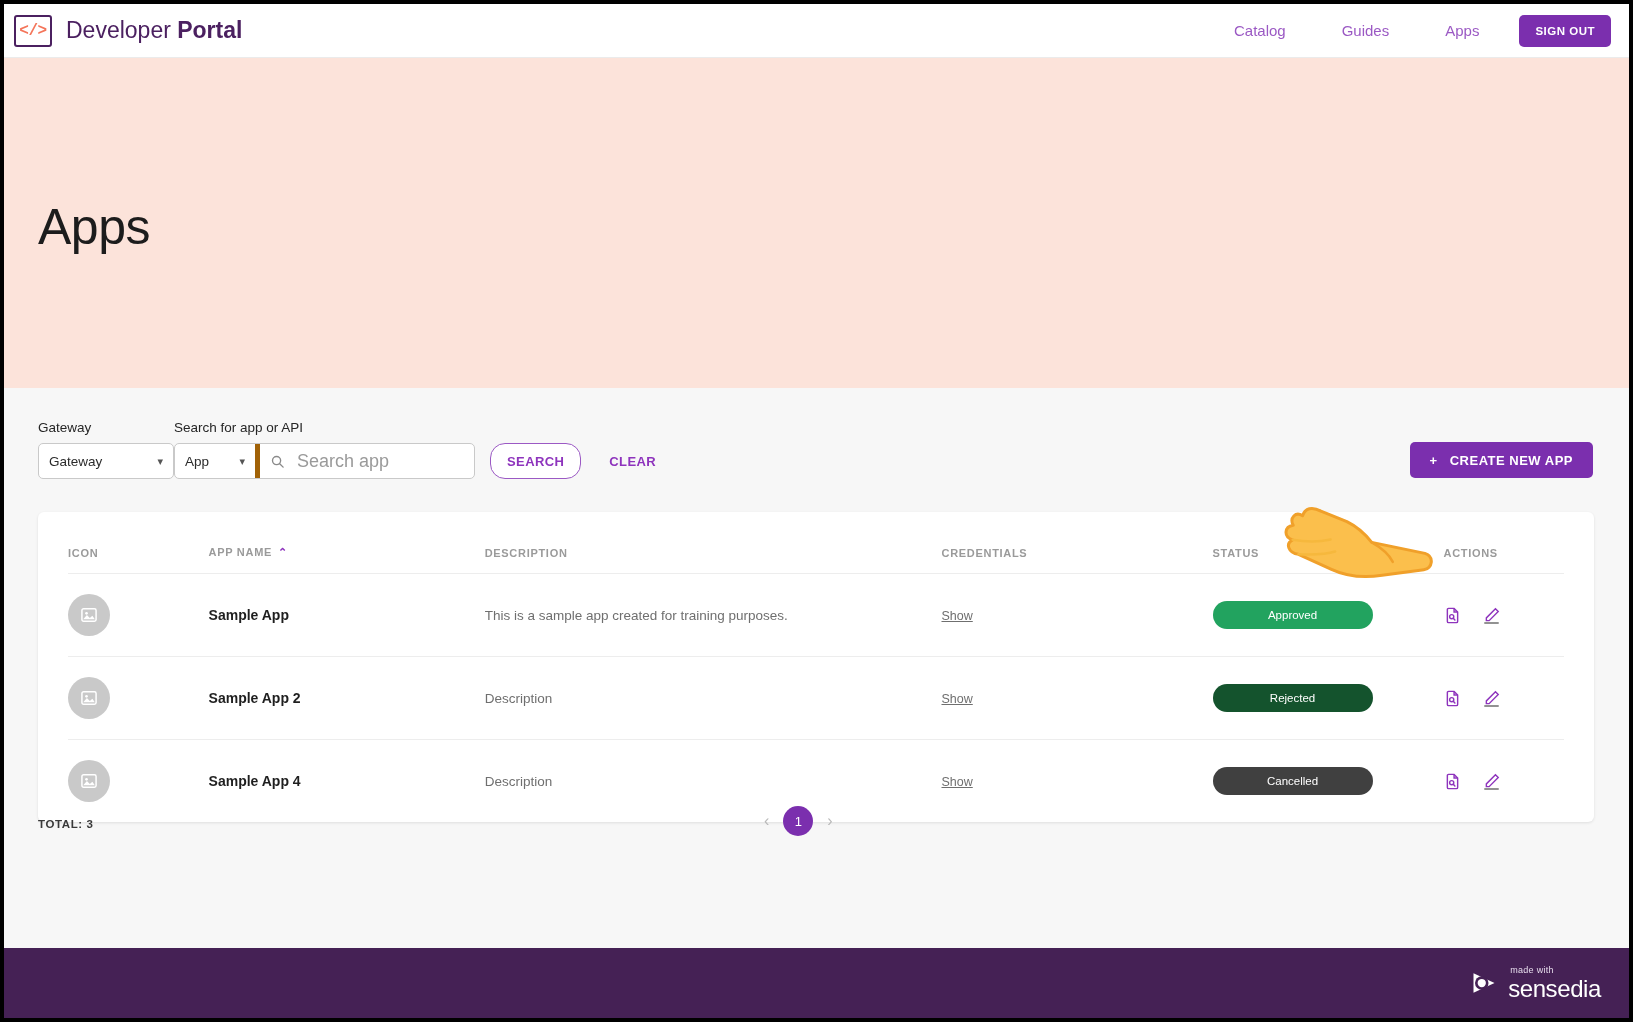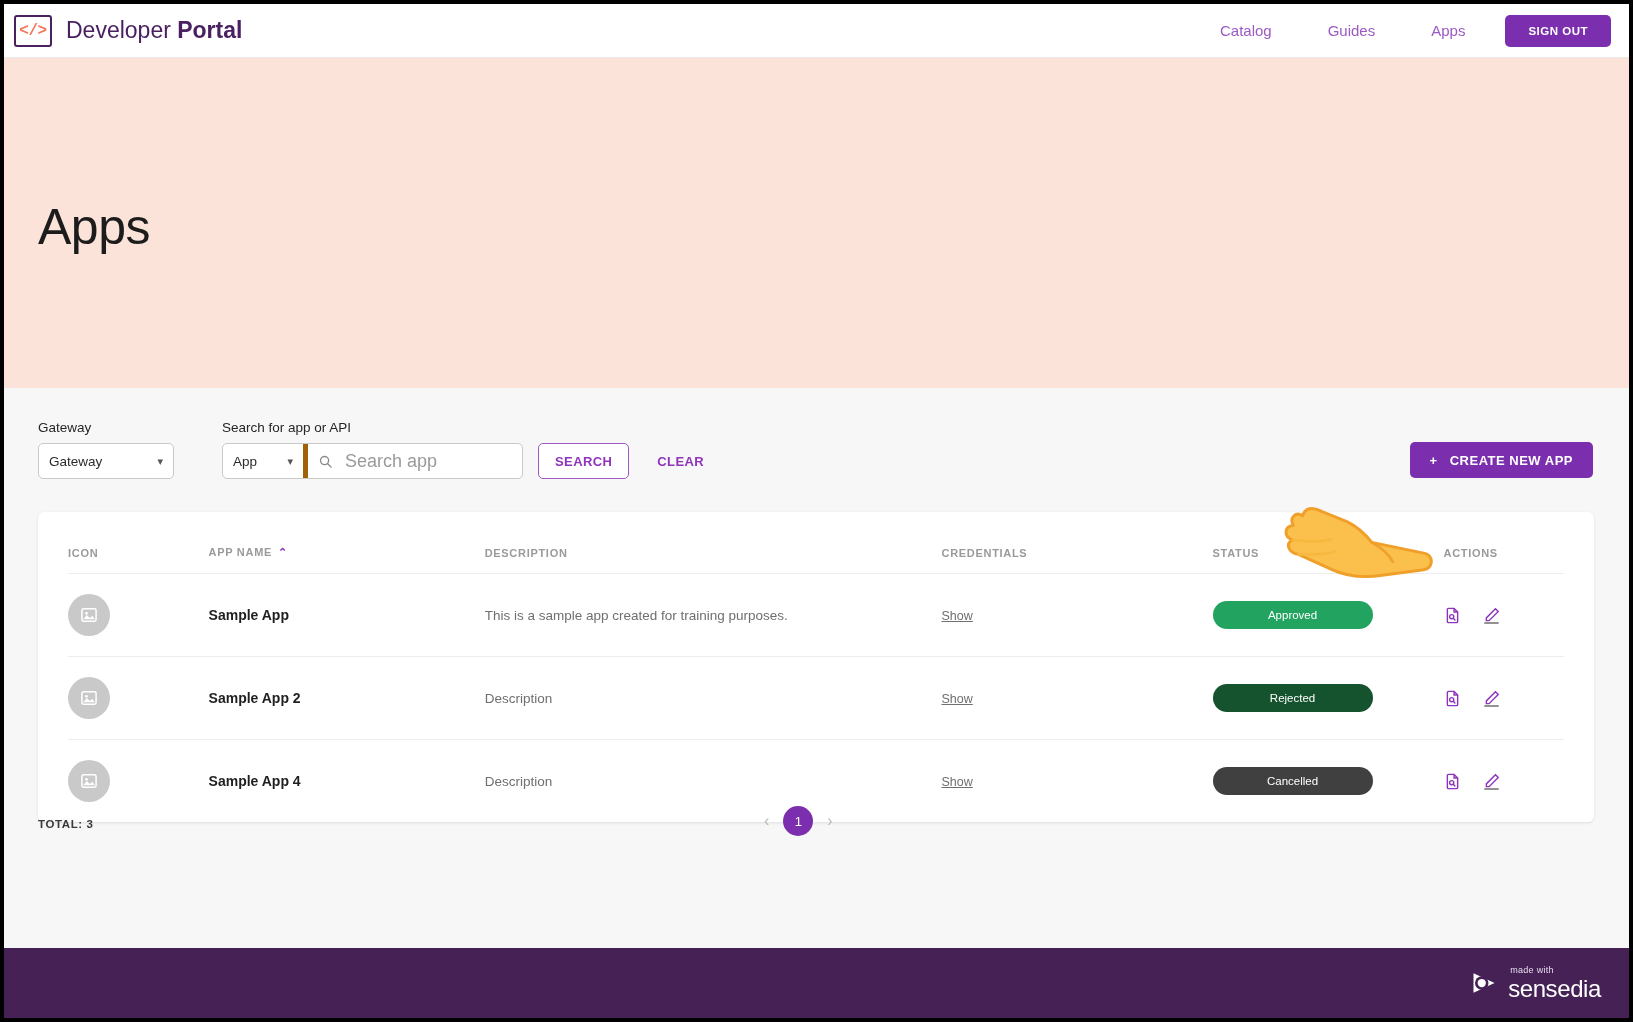--- a/index.html
+++ b/index.html
@@ -57,21 +57,21 @@
     text-decoration: none;
     padding: 6px 28px;
     cursor: pointer;
   }
   .signout-btn {
     background: #7b2fae;
     color: #ffffff;
     font-size: 11.5px;
     font-weight: bold;
     letter-spacing: 0.5px;
-    padding: 10px 23px;
+    padding: 10px 16px;
     border: none;
     border-radius: 5px;
     cursor: pointer;
     margin-left: 12px;
     font-family: "Liberation Sans", sans-serif;
   }
 
   
   .hero {
     position: absolute; left: 0; top: 54px;
@@ -155,21 +155,21 @@
     font-family: "Liberation Sans", sans-serif;
     background: transparent;
   }
   .search-field input::placeholder { color: #9a9a9a; }
   .mag { width: 15px; height: 15px; flex-shrink: 0; }
   .search-btn {
     height: 36px;
     margin-left: 15px;
     background: #ffffff;
     border: 1px solid #9b59c4;
-    border-radius: 5px;
+    border-radius: 15px;
     color: #8e34bd;
     font-size: 13px;
     font-weight: bold;
     letter-spacing: 0.4px;
     padding: 0 16px;
     cursor: pointer;
     font-family: "Liberation Sans", sans-serif;
   }
   .clear-btn {
     height: 36px;
@@ -350,21 +350,21 @@
 
     <div class="filters">
       <div class="field-group">
         <div class="field-label">Gateway</div>
         <div class="select-box">
           <span>Gateway</span>
           <span class="caret">▾</span>
         </div>
       </div>
 
-      <div class="field-group" style="margin-left:48px;">
+      <div class="field-group" style="">
         <div class="field-label">Search for app or API</div>
         <div style="display:flex;align-items:center;">
           <div class="search-combo">
             <div class="type-sel">
               <span>App</span>
               <span class="caret">▾</span>
             </div>
             <div class="search-field">
               <svg class="mag" viewBox="0 0 24 24" fill="none" stroke="#8a8a8a" stroke-width="2.2">
                 <circle cx="10.5" cy="10.5" r="6.5"></circle>

